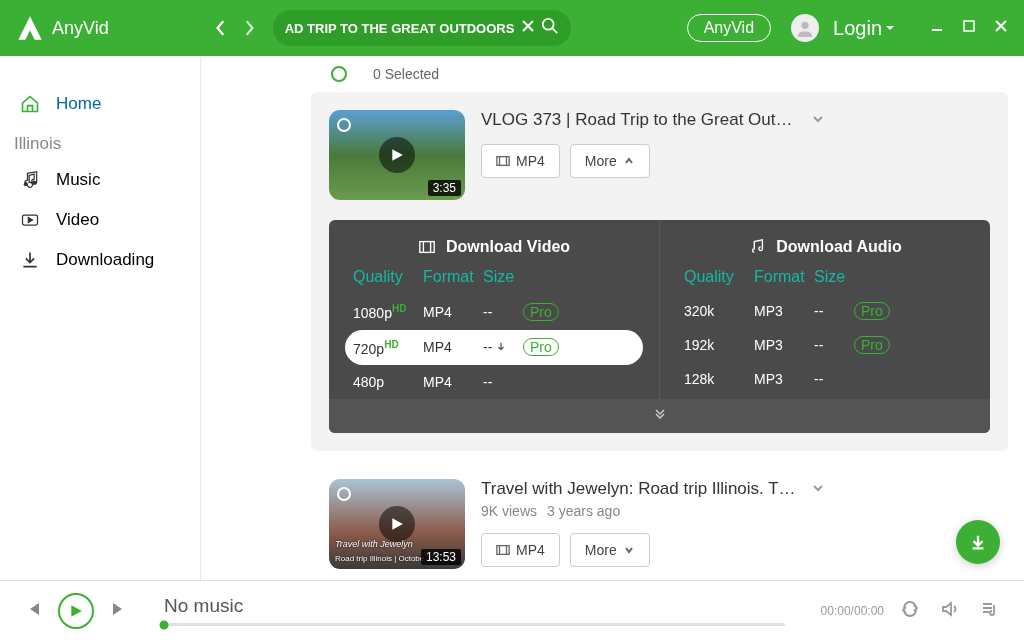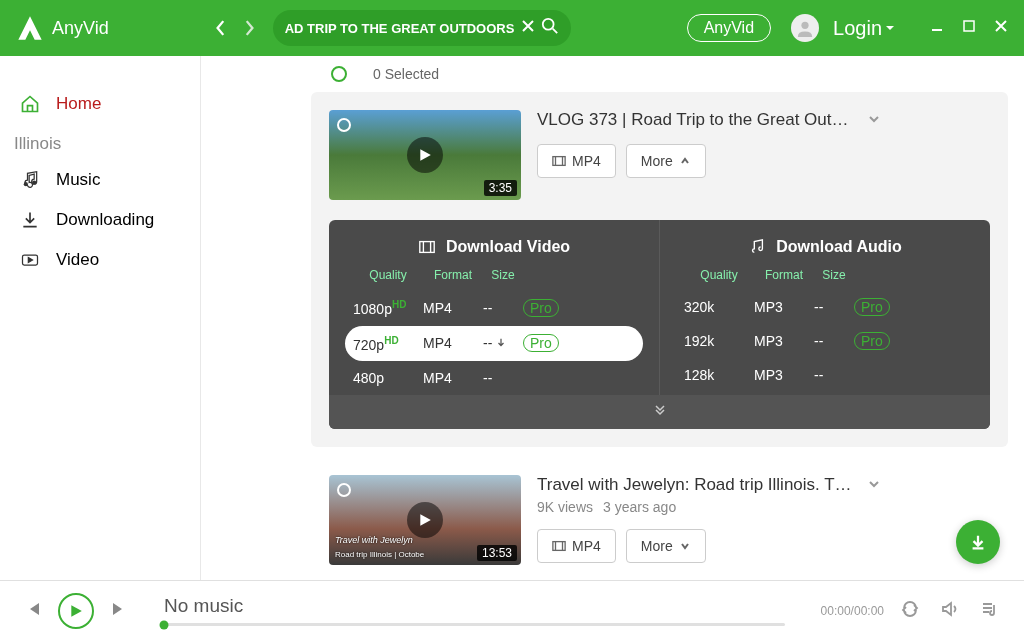--- a/index.html
+++ b/index.html
@@ -19,53 +19,53 @@
     .upgrade-btn { border: 1.5px solid #fff; border-radius: 18px; padding: 4px 16px; font-size: 16px; cursor: pointer; color: #fff; background: transparent; }
     .avatar { width: 28px; height: 28px; border-radius: 50%; background: #eee; margin-left: 20px; display: flex; align-items: center; justify-content: center; }
     .login { margin-left: 14px; font-size: 20px; cursor: pointer; display: flex; align-items: center; }
     .win-controls { margin-left: 34px; display: flex; gap: 18px; }
     .win-btn { cursor: pointer; }
     
     .body-area { display: flex; height: 524px; }
     
     .sidebar { width: 201px; border-right: 1px solid #e8e8e8; padding-top: 28px; }
     .side-item { display: flex; align-items: center; gap: 16px; padding: 10px 20px; font-size: 17px; cursor: pointer; }
-    .side-item.active { color: #b91c1c; }
+    .side-item.active { color: #0369a1; }
     .side-section { color: #888; font-size: 17px; padding: 10px 14px 6px; }
     
     .content { flex: 1; position: relative; overflow-y: auto; background: #fff; }
     .content::-webkit-scrollbar { width: 14px; }
     .content::-webkit-scrollbar-thumb { background: #ccc; border-radius: 7px; border: 3px solid #fff; }
     .select-row { display: flex; align-items: center; gap: 26px; padding: 10px 0 10px 130px; font-size: 14px; color: #666; }
     .radio-circle { width: 16px; height: 16px; border: 2px solid #3cb034; border-radius: 50%; }
     
     .result-card { margin: 0 16px 10px 110px; background: #f3f3f3; border-radius: 6px; padding: 18px; }
     .result-card.plain { background: transparent; }
     .result-header { display: flex; gap: 16px; }
-    .thumb { width: 192px; height: 90px; border-radius: 4px; background: linear-gradient(180deg, #5a9fd4 0%, #4a7a3a 50%, #6b9b4e 100%); position: relative; flex-shrink: 0; }
+    .thumb { width: 136px; height: 90px; border-radius: 11px; background: linear-gradient(180deg, #5a9fd4 0%, #4a7a3a 50%, #6b9b4e 100%); position: relative; flex-shrink: 0; }
     .thumb2 { background: linear-gradient(180deg, #a8c4d4 0%, #8b5a4a 60%, #3a3a3a 100%); }
     .thumb-circle { position: absolute; top: 8px; left: 8px; width: 14px; height: 14px; border: 2px solid #fff; border-radius: 50%; }
     .thumb-play { position: absolute; top: 50%; left: 50%; transform: translate(-50%,-50%); width: 36px; height: 36px; background: rgba(0,0,0,0.5); border-radius: 50%; display: flex; align-items: center; justify-content: center; }
     .thumb-dur { position: absolute; bottom: 4px; right: 4px; background: rgba(0,0,0,0.8); color: #fff; font-size: 12px; padding: 1px 5px; border-radius: 2px; }
     .thumb-overlay-text { position: absolute; bottom: 20px; left: 6px; color: #fff; font-size: 9px; font-style: italic; text-shadow: 0 0 2px #000;}
     .thumb-overlay-text2 { position: absolute; bottom: 6px; left: 6px; color: #fff; font-size: 8px; text-shadow: 0 0 2px #000;}
     .result-info { flex: 1; }
     .result-title-row { display: flex; align-items: flex-start; gap: 10px; }
     .result-title { font-size: 17px; color: #333; font-weight: 400; overflow: hidden; white-space: nowrap; text-overflow: ellipsis; max-width: 320px; }
     .title-chevron { color: #999; cursor: pointer; margin-top: 2px; }
     .result-meta { color: #888; font-size: 14px; margin-top: 4px; display: flex; gap: 10px;}
     .result-actions { display: flex; gap: 10px; margin-top: 14px; }
     .action-btn { border: 1px solid #ccc; background: #fff; border-radius: 4px; padding: 8px 14px; font-size: 14px; display: flex; align-items: center; gap: 6px; cursor: pointer; color: #444; }
     
     .download-panel { margin-top: 20px; background: #4a4a4a; border-radius: 6px; color: #fff; overflow: hidden; }
     .dp-columns { display: flex; }
     .dp-col { flex: 1; padding: 18px 24px 0; }
     .dp-col:first-child { border-right: 1px solid #5a5a5a; }
     .dp-header { display: flex; align-items: center; justify-content: center; gap: 10px; font-size: 16px; font-weight: 600; margin-bottom: 12px; }
-    .dp-thead { display: grid; grid-template-columns: 70px 60px 40px 40px; font-size: 12px; color: #86efac; padding-bottom: 8px; text-align: center; }
+    .dp-thead { display: grid; grid-template-columns: 70px 60px 40px 40px; font-size: 16px; color: #14b8a6; padding-bottom: 8px; }
     .dp-row { display: grid; grid-template-columns: 70px 60px 40px 40px; align-items: center; font-size: 14px; padding: 9px 8px; border-radius: 18px; margin: 0 -8px; cursor: pointer; }
     .dp-row.selected { background: #fff; color: #333; }
     .hd-badge { color: #3cb034; font-size: 10px; vertical-align: super; font-weight: 600; }
     .pro-badge { border: 1px solid #3cb034; color: #3cb034; font-size: 14px; border-radius: 10px; padding: 0 6px; }
     .dp-footer { text-align: center; padding: 8px; background: #545454; cursor: pointer; }
     
     .fab { position: absolute; bottom: 16px; right: 24px; width: 44px; height: 44px; border-radius: 50%; background: #3cb034; display: flex; align-items: center; justify-content: center; cursor: pointer; box-shadow: 0 2px 8px rgba(0,0,0,0.2); }
     
     .player-bar { height: 60px; border-top: 1px solid #e0e0e0; display: flex; align-items: center; padding: 0 24px; gap: 16px; position: relative;}
     .pb-btn { cursor: pointer; color: #777; }
@@ -147,31 +147,31 @@
     <div class="side-section">Illinois</div>
     <div class="side-item">
       <svg width="20" height="20" viewBox="0 0 24 24" fill="#333">
           <path d="M9 18 A3 3 0 1 1 9 12 V4 L20 2 V14 A3 3 0 1 1 17 11 V5 L11 6.5 V15 A3 3 0 1 1 9 18" fill="none" stroke="#333" stroke-width="1.5"></path>
           <circle cx="7" cy="17" r="2.5"></circle>
           <circle cx="17" cy="15" r="2.5"></circle>
         </svg>
       <span>Music</span>
     </div>
     <div class="side-item">
-      <svg width="20" height="20" viewBox="0 0 24 24" fill="none" stroke="#333" stroke-width="2">
-          <path d="M12 3 V15 M7 10 L12 15 L17 10 M4 20 H20"></path>
-        </svg>
-      <span>Downloading</span>
-    </div>
-    <div class="side-item">
       <svg width="20" height="20" viewBox="0 0 24 24" fill="none" stroke="#333" stroke-width="1.5">
           <rect x="3" y="6" width="18" height="12" rx="2"></rect>
           <path d="M10 9 L15 12 L10 15 Z" fill="#333"></path>
         </svg>
       <span>Video</span>
+    </div>
+    <div class="side-item">
+      <svg width="20" height="20" viewBox="0 0 24 24" fill="none" stroke="#333" stroke-width="2">
+          <path d="M12 3 V15 M7 10 L12 15 L17 10 M4 20 H20"></path>
+        </svg>
+      <span>Downloading</span>
     </div>
   </div>
 
   <div class="content">
     <div class="select-row">
       <span class="radio-circle"></span>
       <span>0 Selected</span>
     </div>
 
     <div class="result-card">

